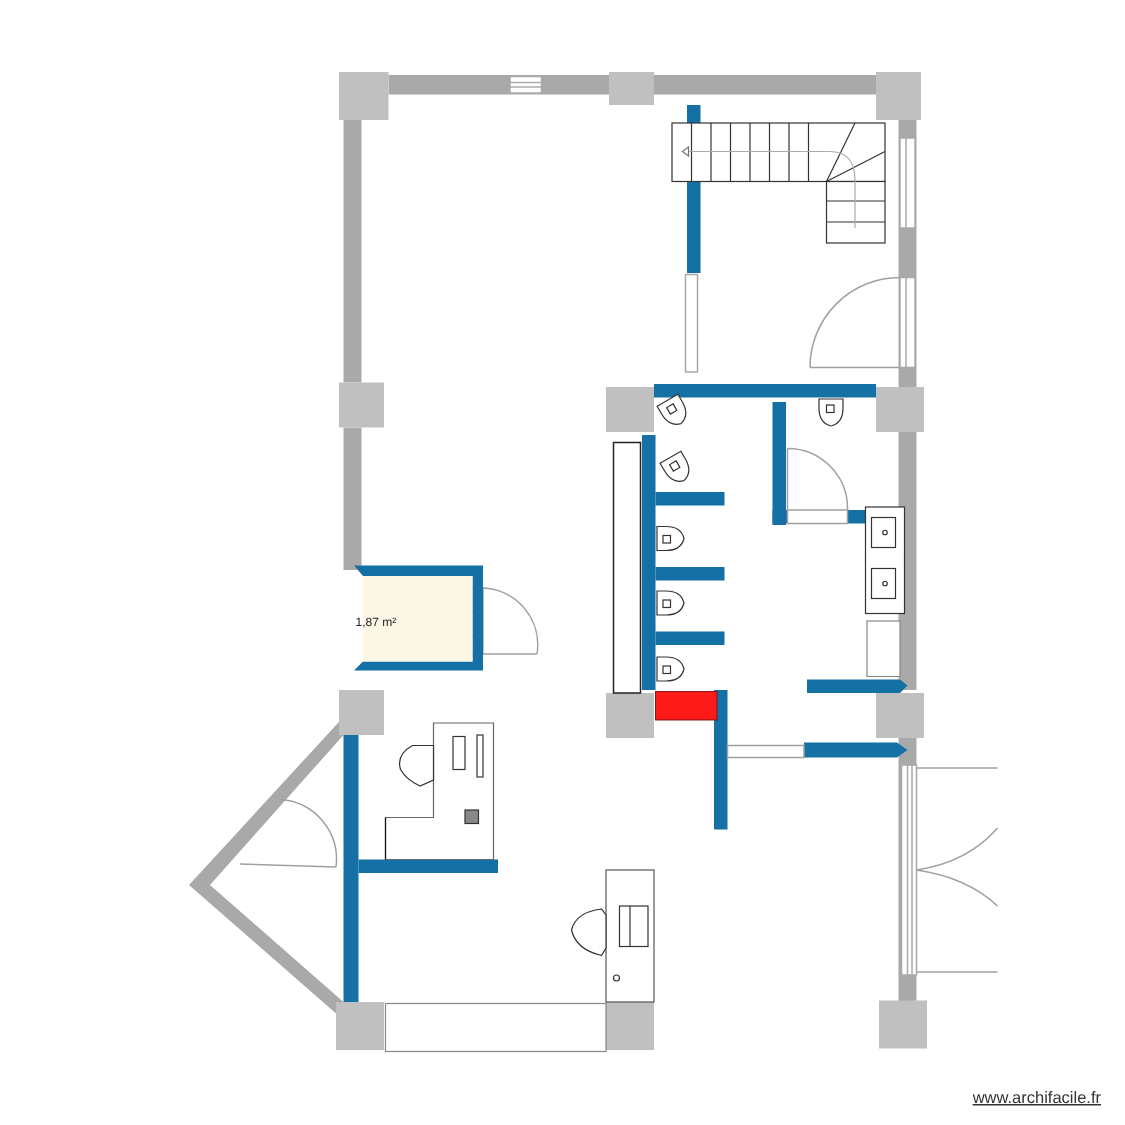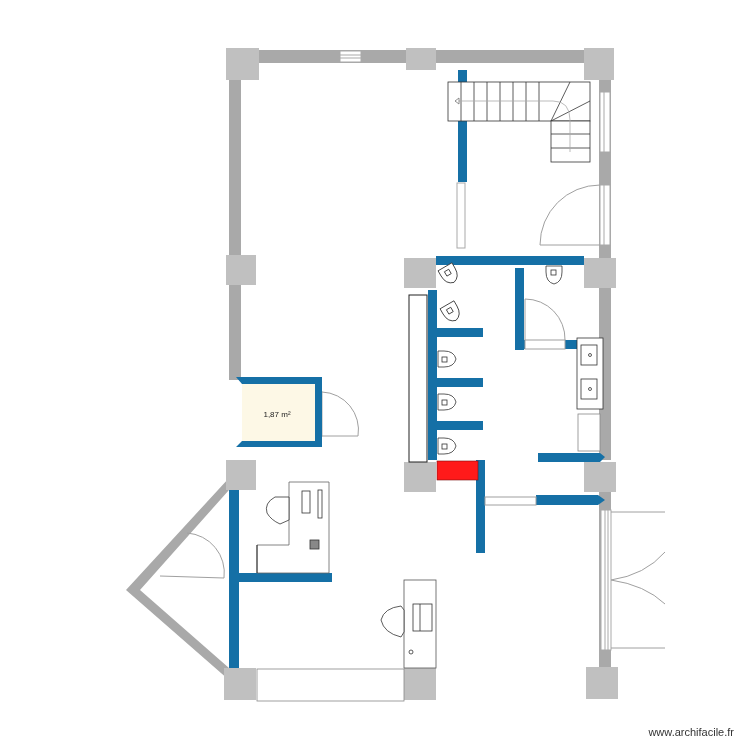--- a/index.html
+++ b/index.html
@@ -1,19 +1,19 @@
 <!DOCTYPE html>
 <html><head>
 <meta charset="utf-8">
 <style>
   html, body { margin: 0; padding: 0; background: #ffffff; }
   body { width: 750px; height: 750px; position: relative; overflow: hidden; font-family: "Liberation Sans", sans-serif; }
   #plan { position: absolute; left: 0; top: 0; width: 750px; height: 750px; }
-  .area-label { position: absolute; left: 237px; top: 410px; width: 80px; text-align: center; font-size: 8px; color: #222222; font-family: "Liberation Sans", sans-serif; }
-  .watermark { position: absolute; right: 16px; top: 726px; font-size: 11px; color: #333333; font-family: "Liberation Sans", sans-serif; }
+  .area-label { position: absolute; left: 237px; top: 410px; width: 80px; font-size: 8px; color: #222222; font-family: "Liberation Sans", sans-serif; }
+  .watermark { position: absolute; right: 16px; top: 726px; font-size: 11px; color: #333333; font-family: "Liberation Sans", sans-serif; text-decoration: underline; }
 </style>
 </head>
 <body>
 
 <svg id="plan" viewBox="0 0 750 750" xmlns="http://www.w3.org/2000/svg">
 
   <g fill="#a9a9a9">
     <rect x="259" y="50" width="147" height="13"></rect>
     <rect x="436" y="50" width="150" height="13"></rect>
     <rect x="229" y="80" width="12" height="175"></rect>

